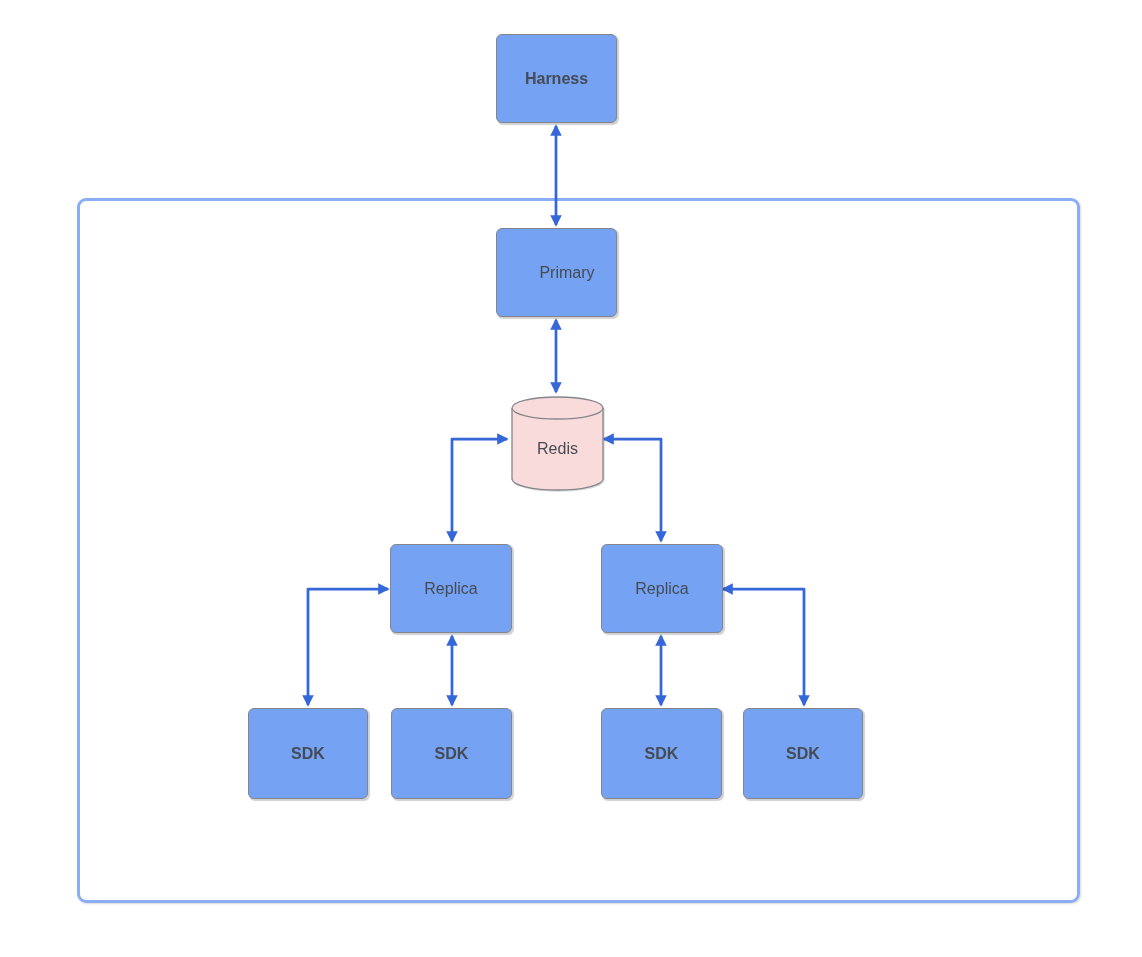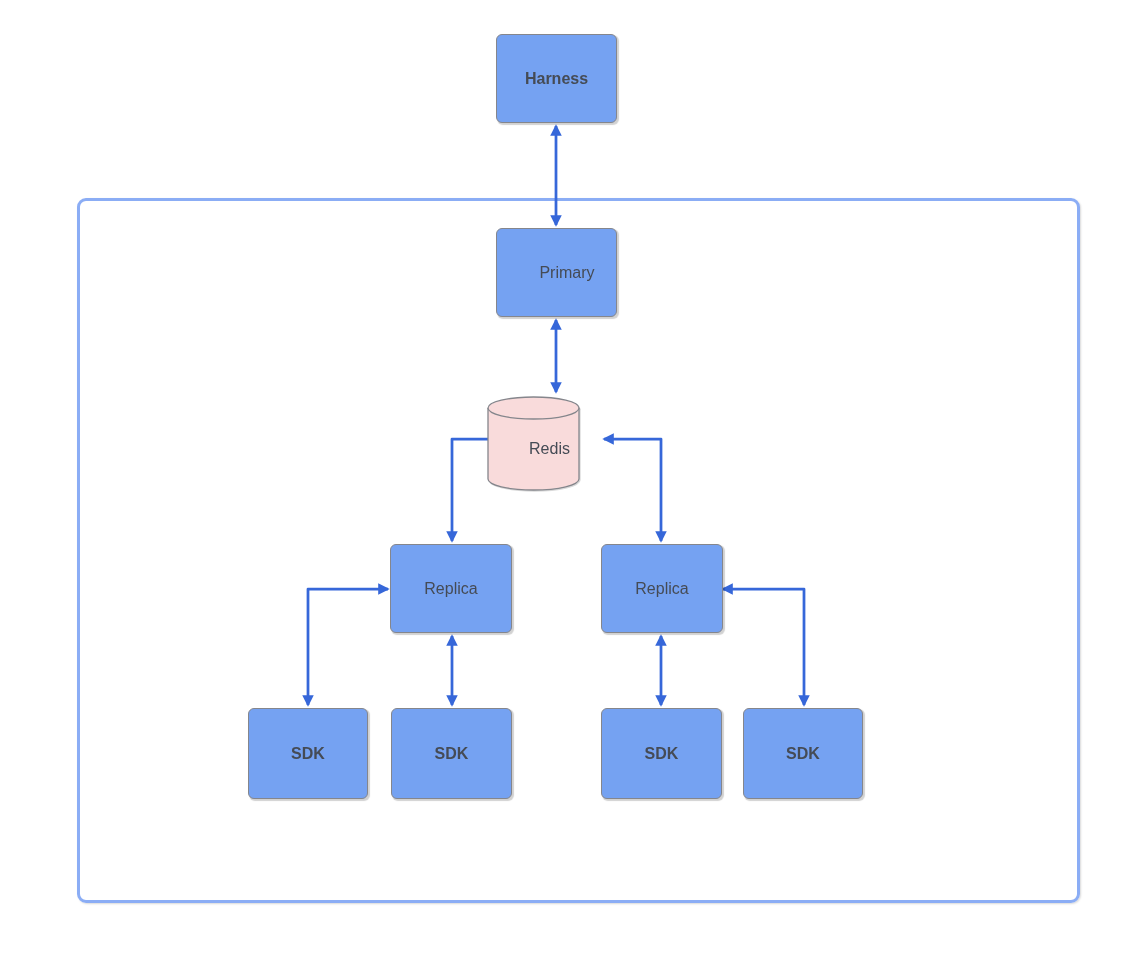--- a/index.html
+++ b/index.html
@@ -53,26 +53,25 @@
     display: flex;
     align-items: center;
     justify-content: center;
     font-size: 16px;
     color: var(--node-text, #454b55);
     z-index: 3;
   }
   .node.bold { font-weight: bold; }
   .cylinder-node {
     position: absolute;
-    left: 487px;
+    left: 511px;
     top: 395px;
     width: 93px;
     height: 100px;
     z-index: 3;
-    padding-left: 32px;
   }
   .cylinder-node svg {
     position: absolute;
     left: 0;
     top: 0;
     filter: drop-shadow(1px 1px 0.5px rgba(0,0,0,0.15));
   }
   .cylinder-label {
     position: absolute;
     left: 0;

